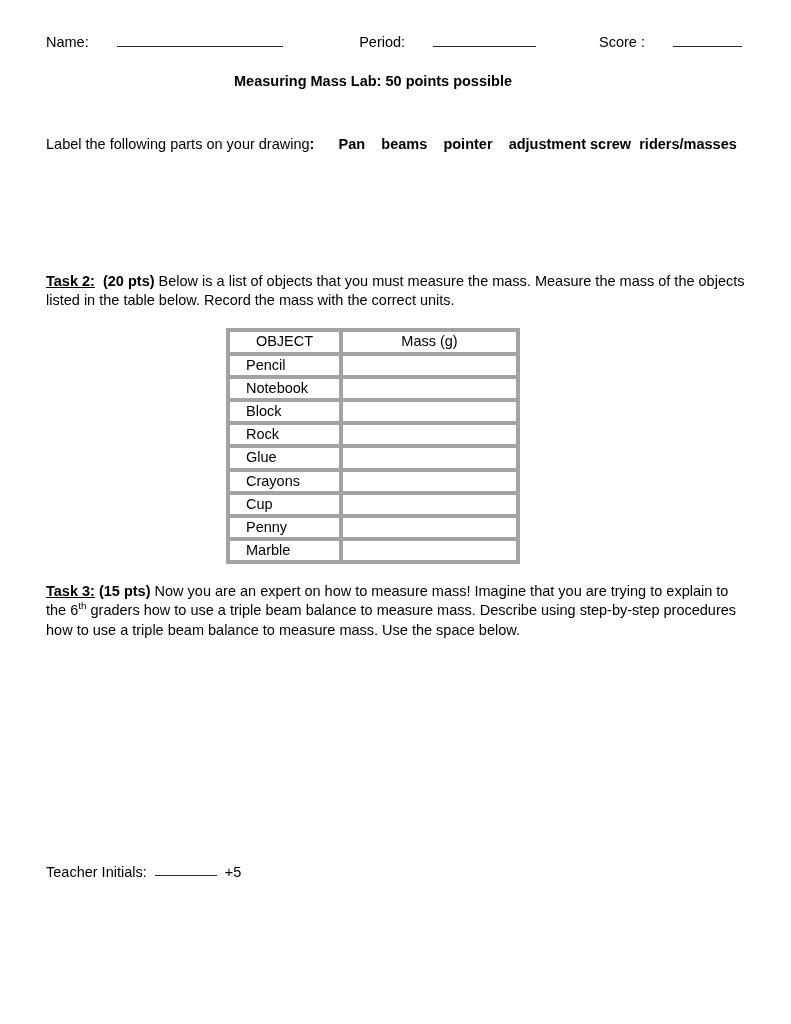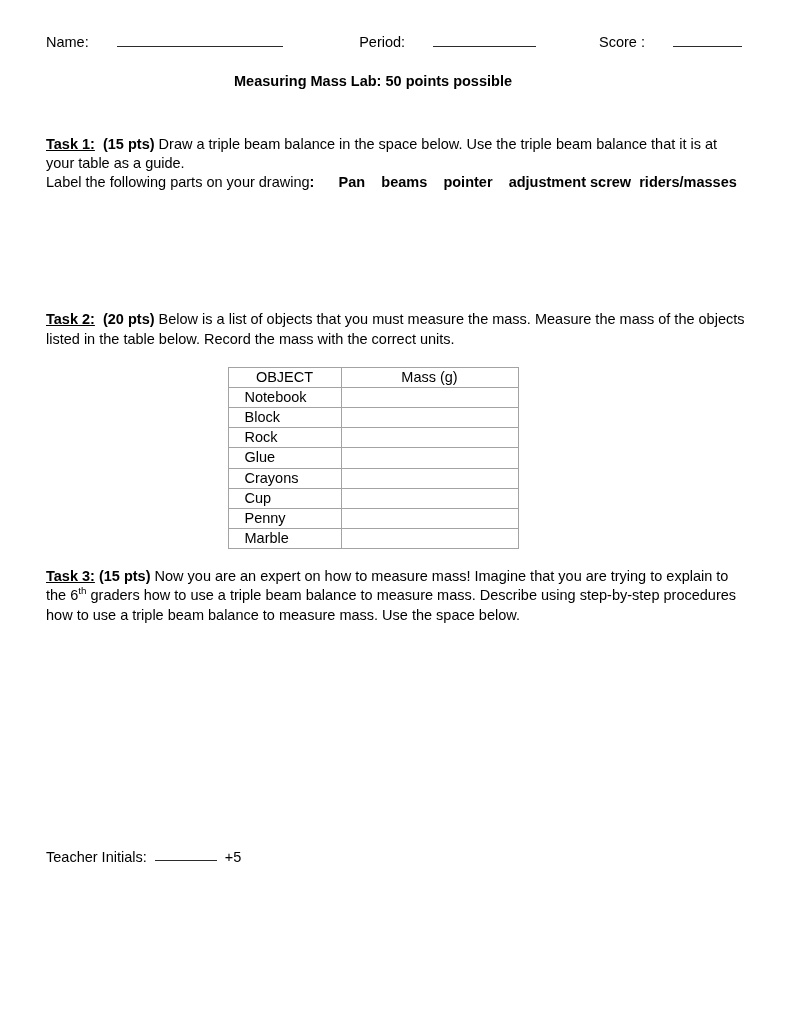--- a/index.html
+++ b/index.html
@@ -80,21 +80,21 @@
     display: flex;
     justify-content: center;
     padding-right: 46px;
   }
   table.mass-table {
     border-collapse: collapse;
     width: 290px;
     table-layout: fixed;
   }
   table.mass-table td, table.mass-table th {
-    border: 1px solid #a3a3a3;
+    border: 4px solid #a3a3a3;
     height: 19.2px;
     padding: 0 0 0 16px;
     font-weight: normal;
     font-size: 14.5px;
     text-align: left;
     vertical-align: middle;
   }
   table.mass-table th.colhead {
     text-align: center;
     padding-left: 0;
@@ -127,23 +127,20 @@
       <span>Score :</span>
       <span class="blank blank-score"></span>
     </div>
 
     <div class="doc-title">Measuring Mass Lab:  50 points possible</div>
 
 
     <div class="spacer-q"></div>
 
     <p class="para">
-      <span class="bu">Task 1:</span><span>&nbsp;&nbsp;</span><span class="b">(15 pts)</span><span> Draw a triple beam balance in the space below.  Use the triple beam balance that it is at your table as a guide.</span>
-    </p>
-    <p class="para">
       <span>Label the following parts on your drawing</span><span class="b">:</span><span>&nbsp;&nbsp;&nbsp;&nbsp;&nbsp;&nbsp;</span><span class="b">Pan</span><span>&nbsp;&nbsp;&nbsp;&nbsp;</span><span class="b">beams</span><span>&nbsp;&nbsp;&nbsp;&nbsp;</span><span class="b">pointer</span><span>&nbsp;&nbsp;&nbsp;&nbsp;</span><span class="b">adjustment screw</span><span>&nbsp;&nbsp;</span><span class="b">riders/masses</span>
     </p>
 
     <div class="draw-space"></div>
 
     <p class="para">
       <span class="bu">Task 2:</span><span>&nbsp;&nbsp;</span><span class="b">(20 pts)</span><span> Below is a list of objects that you must measure the mass.  Measure the mass of the objects listed in the table below.  Record the mass with the correct units.</span>
     </p>
 
     <div class="spacer-t2"></div>
@@ -155,20 +152,24 @@
           <col class="c-mass">
         </colgroup>
         <thead>
           <tr>
             <th class="colhead">OBJECT</th>
             <th class="colhead">Mass (g)</th>
           </tr>
         </thead>
         <tbody>
           <tr>
+            <td>Pencil</td>
+            <td></td>
+          </tr>
+          <tr>
             <td>Notebook</td>
             <td></td>
           </tr>
           <tr>
             <td>Block</td>
             <td></td>
           </tr>
           <tr>
             <td>Rock</td>
             <td></td>

